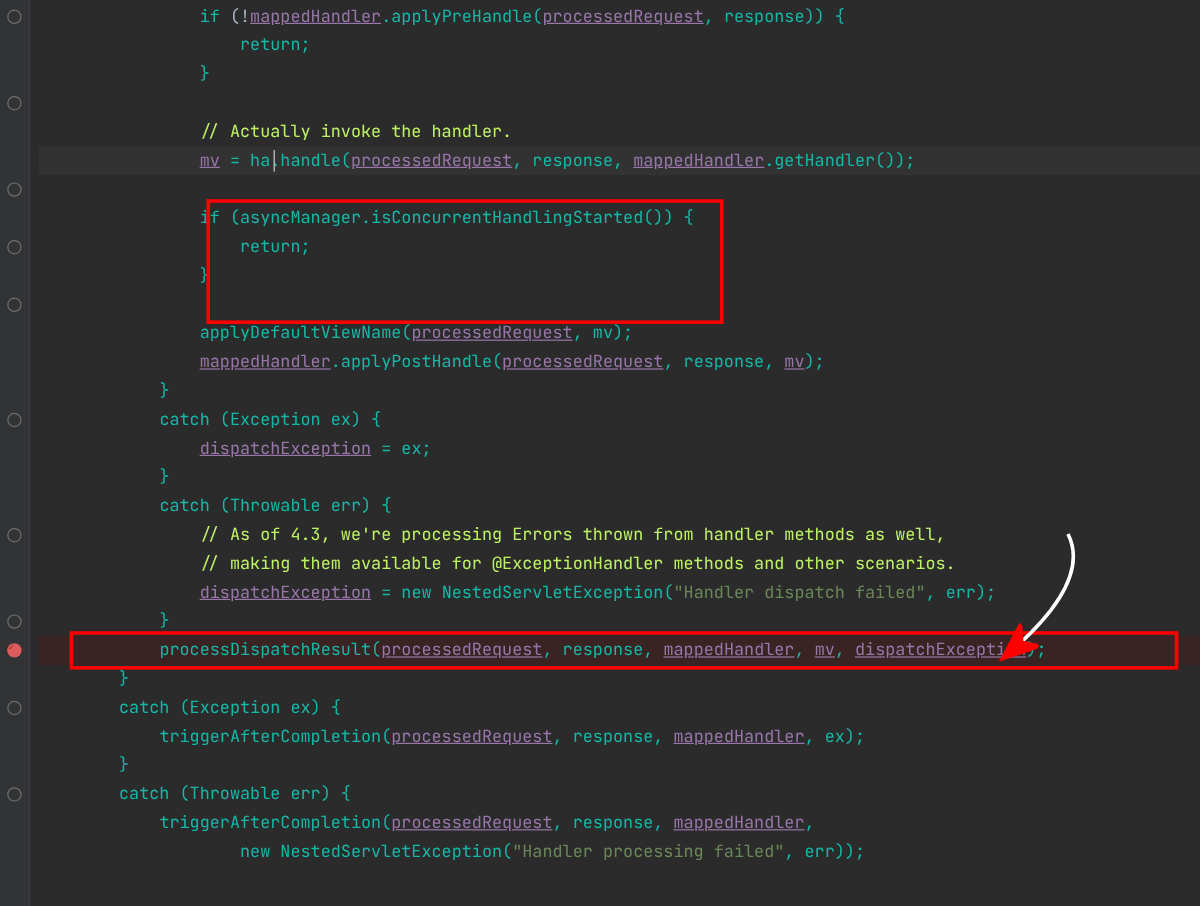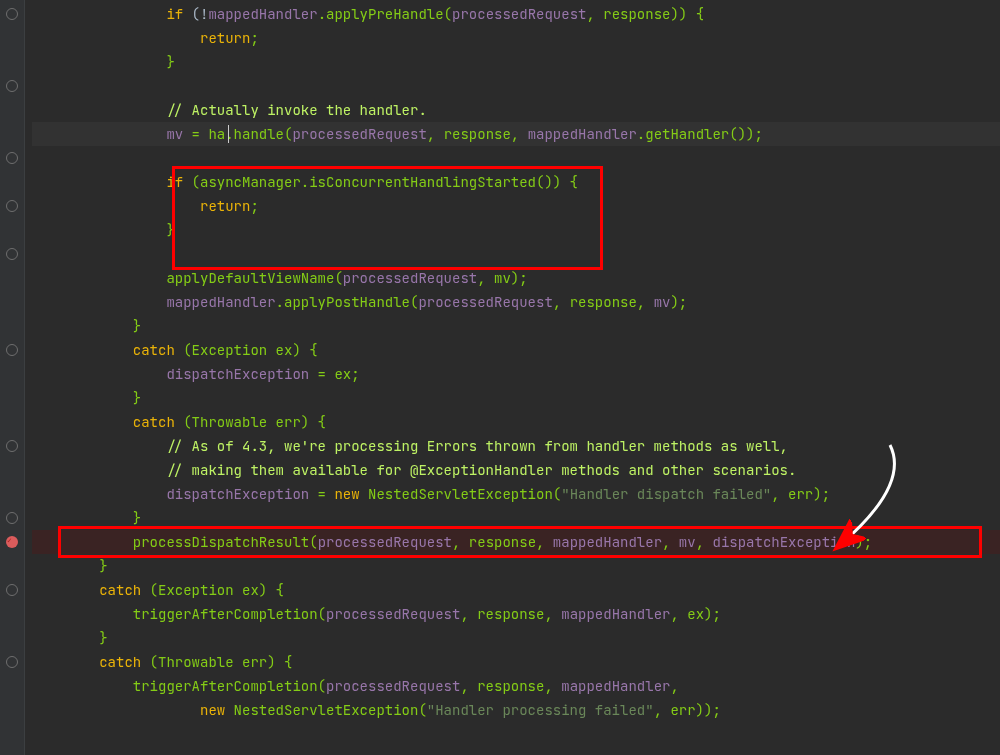--- a/index.html
+++ b/index.html
@@ -32,23 +32,23 @@
     right: 0;
     top: 0;
     bottom: 0;
     padding-left: 8px;
     padding-top: 2px;
   }
   .line {
     height: 24px;
     line-height: 24px;
   }
-  .kw { color: #eab308; }       
-  .id { color: #84cc16; }
-  .var { color: #9876AA; }       
+  .kw { color: #14b8a6; }       
+  .id { color: #14b8a6; }
+  .var { color: #9876AA; text-decoration: underline; }       
   .str { color: #6A8759; }      
   .cm { color: #bef264; }       
   .paren { color: #A9B7C6; }
   
   .bp-line {
     background: #3a2323;
   }
   .gutter-marks {
     position: absolute;
     left: 0;

